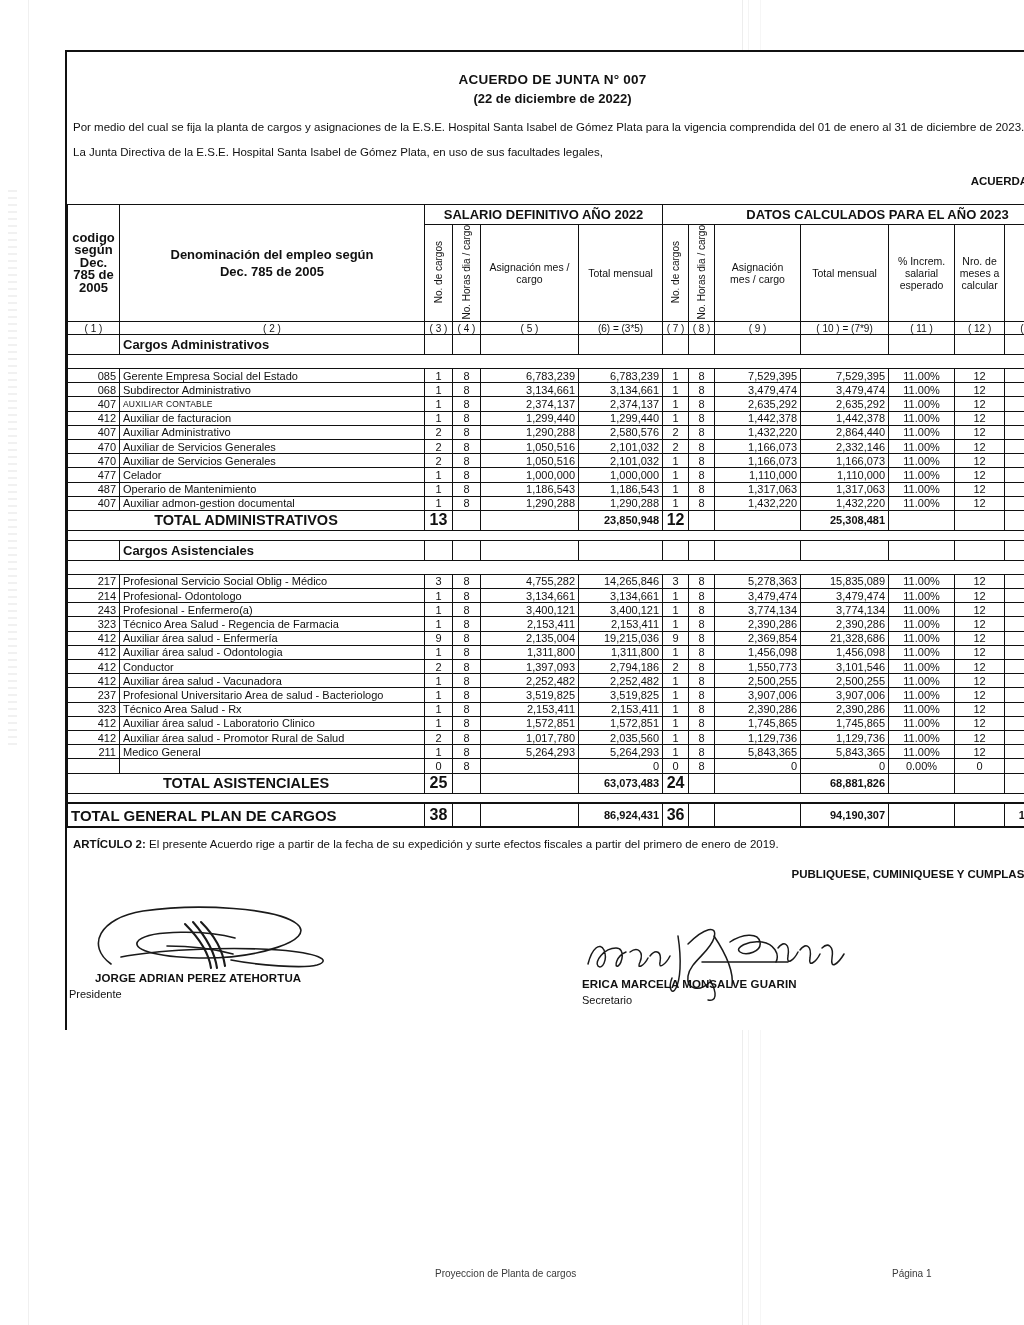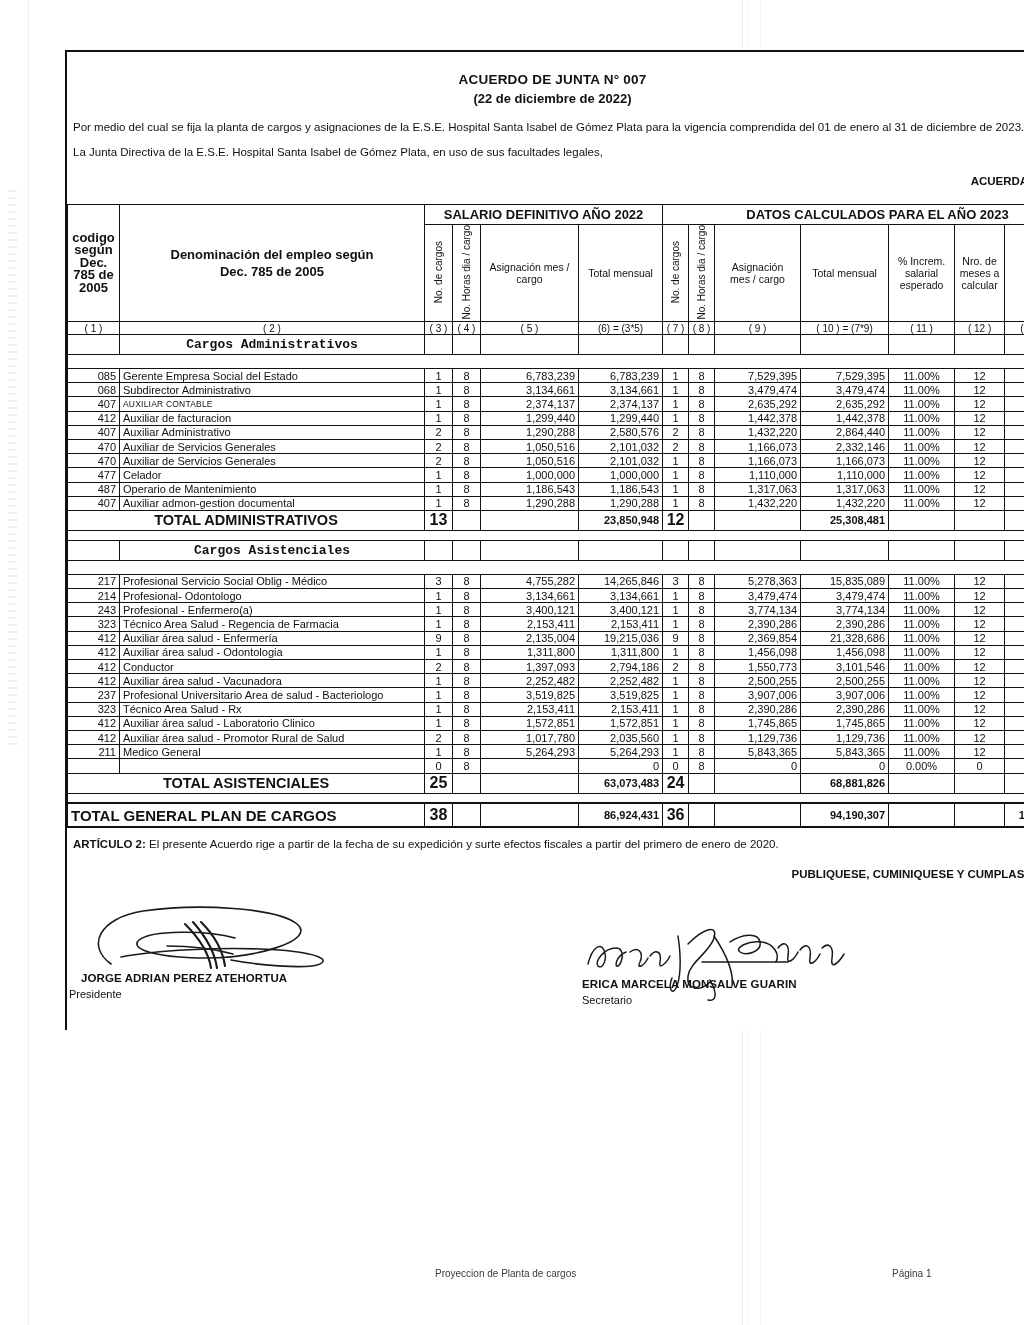--- a/index.html
+++ b/index.html
@@ -73,37 +73,37 @@
   .colnum td{height:13px;font-size:10px;text-align:center;}
 
   tr.data td{height:14.2px;font-size:11px;}
   td.c-code{text-align:right;font-size:11px;}
   td.c-name{text-align:left;font-size:11.5px;padding-left:4px;}
   td.c-name.small-caps{font-size:8.5px;letter-spacing:.2px;}
   td.c-qty{text-align:center;font-size:11px;}
   td.c-num{text-align:right;font-size:11px;padding-right:4px;}
   tr.spacer td{height:14px;border-left:1px solid #111;border-right:1px solid #111;border-top:none;border-bottom:none;}
   tr.section-title td{height:20px;}
-  td.section-label{font-weight:bold;font-size:13px;text-align:center;padding-left:6px;font-family:Liberation Mono, monospace;}
+  td.section-label{font-weight:bold;font-size:13px;text-align:left;padding-left:6px;}
   tr.total td{font-weight:bold;height:20px;border-top:1.6px solid #111;border-bottom:1.6px solid #111;}
   td.total-label{font-weight:bold;font-size:14.5px;text-align:center;padding-left:3px;}
   td.total-num{text-align:right;font-size:11px;padding-right:4px;font-weight:bold;}
   td.total-qty{text-align:center;font-size:16px;font-weight:bold;}
   tr.gap td{height:10px;border-left:1px solid #111;border-right:1px solid #111;border-top:none;border-bottom:none;background:#fff;}
   tr.grand td{height:24px;border-top:2px solid #111;border-bottom:2px solid #111;}
   td.grand-label{font-weight:bold;font-size:15px;text-align:left;padding-left:3px;}
 
   
   .sig-wrap{position:relative;height:118px;padding:0 6px;}
   .sig{position:absolute;}
   .sig-a{left:14px;top:6px;}
   .sig-b{left:515px;top:22px;}
   .sig-name{position:absolute;font-size:11.5px;font-weight:bold;letter-spacing:.1px;}
   .sig-role{position:absolute;font-size:11px;}
-  .na{left:14px;top:76px;} .ra{left:2px;top:92px;}
+  .na{left:28px;top:76px;} .ra{left:2px;top:92px;}
   .nb{left:515px;top:82px;} .rb{left:515px;top:98px;}
 
   .footer-note{
     position:absolute;left:435px;top:1268px;font-size:10px;color:#3a3a3a;
   }
   .footer-page{
     position:absolute;left:892px;top:1268px;font-size:10px;color:#3a3a3a;
   }
   .bottom-fill{height:16px;}
 </style>
@@ -641,21 +641,21 @@
           <td class=""></td>
           <td class=""></td>
           <td class="total-num">94,190,307</td>
           <td class=""></td>
           <td class=""></td>
           <td class="total-num">1,130,283,684</td>
         </tr>
       </tbody>
   </table>
 
-  <div class="para"><b>ARTÍCULO 2:</b><span> El presente Acuerdo rige a partir de la fecha de su expedición y surte efectos fiscales a partir del primero de enero de 2020.</span></div>
+  <div class="para"><b>ARTÍCULO 2:</b><span> El presente Acuerdo rige a partir de la fecha de su expedición y surte efectos fiscales a partir del primero de enero de 2019.</span></div>
   <div class="para center">PUBLIQUESE, CUMINIQUESE Y CUMPLASE</div>
 
   <div class="sig-wrap">
     <svg class="sig sig-a" width="330" height="80" viewBox="0 0 330 80">
       <g fill="none" stroke="#1a1a1a" stroke-width="1.6" stroke-linecap="round">
         <path d="M30 62 C5 44,18 16,62 9 C118 1,196 6,216 22 C236 38,176 57,118 56 C74 55,48 47,58 38 C70 28,126 28,154 36"></path>
         <path d="M40 55 C70 49,140 44,198 48 C236 51,252 58,236 63 C222 67,176 63,150 58"></path>
         <path d="M104 22 C118 36,128 52,130 66" stroke-width="2.1"></path>
         <path d="M112 20 C126 36,134 52,136 66" stroke-width="2.1"></path>
         <path d="M120 20 C134 34,142 50,144 64" stroke-width="2.1"></path>

